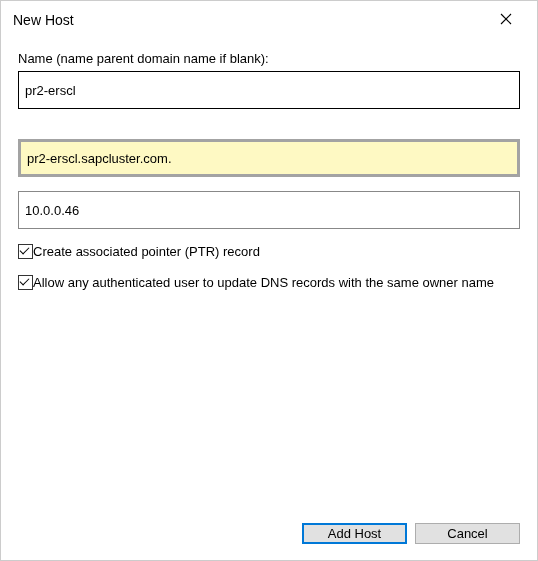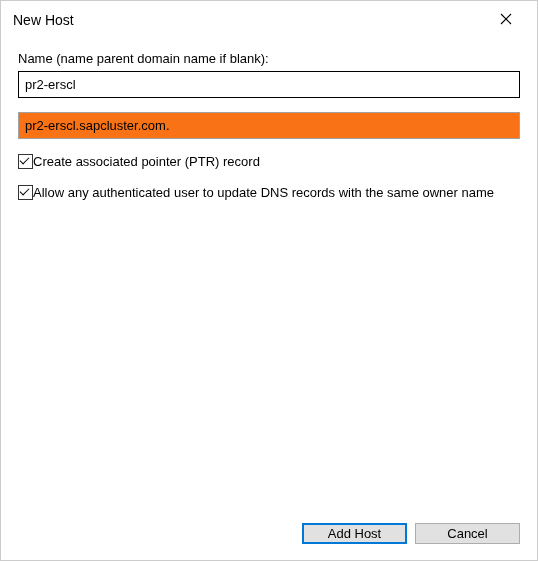--- a/index.html
+++ b/index.html
@@ -47,36 +47,37 @@
       flex: 1;
       padding: 6px 17px 0 17px;
     }
     .field-label {
       margin-top: 8px;
       margin-bottom: 5px;
     }
     .text-input {
       width: 100%;
       box-sizing: border-box;
-      height: 27px;
+      height: 38px;
       padding: 0 6px;
       border: 1px solid #888;
       font-family: inherit;
       font-size: 13px;
       outline: none;
     }
     .text-input.focused {
       border: 1px solid #000;
     }
     .readonly {
-      background: #f97316;
-      border: 1px solid #a3a3a3;
+      background: #fef9c3;
+      border: 3px solid #a3a3a3;
       color: #000;
       display: flex;
       align-items: center;
+      margin-top: 16px;
     }
     .group-gap {
       margin-bottom: 14px;
     }
     .checkbox-row {
       display: flex;
       align-items: flex-start;
       margin-top: 14px;
     }
     .checkbox {
@@ -140,20 +141,21 @@
     </div>
   </div>
 
   <div class="content">
 
     <div class="field-label">Name (name parent domain name if blank):</div>
     <input type="text" class="text-input focused group-gap" value="pr2-erscl" style="">
 
     <div class="text-input readonly group-gap">pr2-erscl.sapcluster.com.</div>
 
+    <input type="text" class="text-input" value="10.0.0.46" style="">
 
     <div class="checkbox-row">
       <div class="checkbox checked"></div>
       <div class="checkbox-label">Create associated pointer (PTR) record</div>
     </div>
 
     <div class="checkbox-row">
       <div class="checkbox checked"></div>
       <div class="checkbox-label">Allow any authenticated user to update DNS records with the same owner name</div>
     </div>

